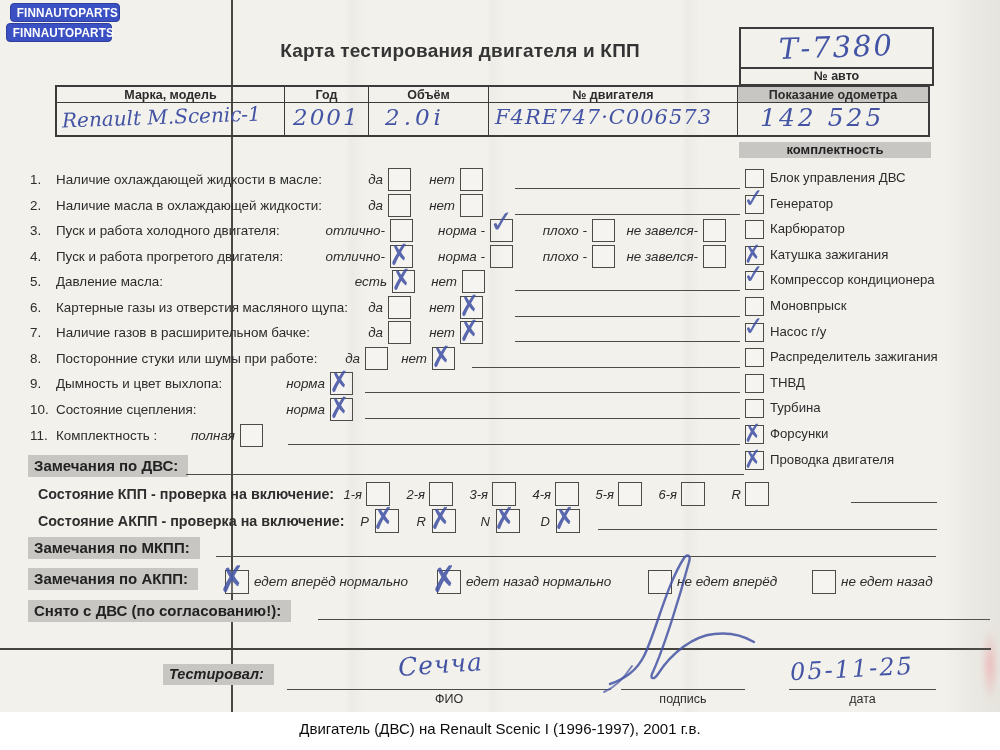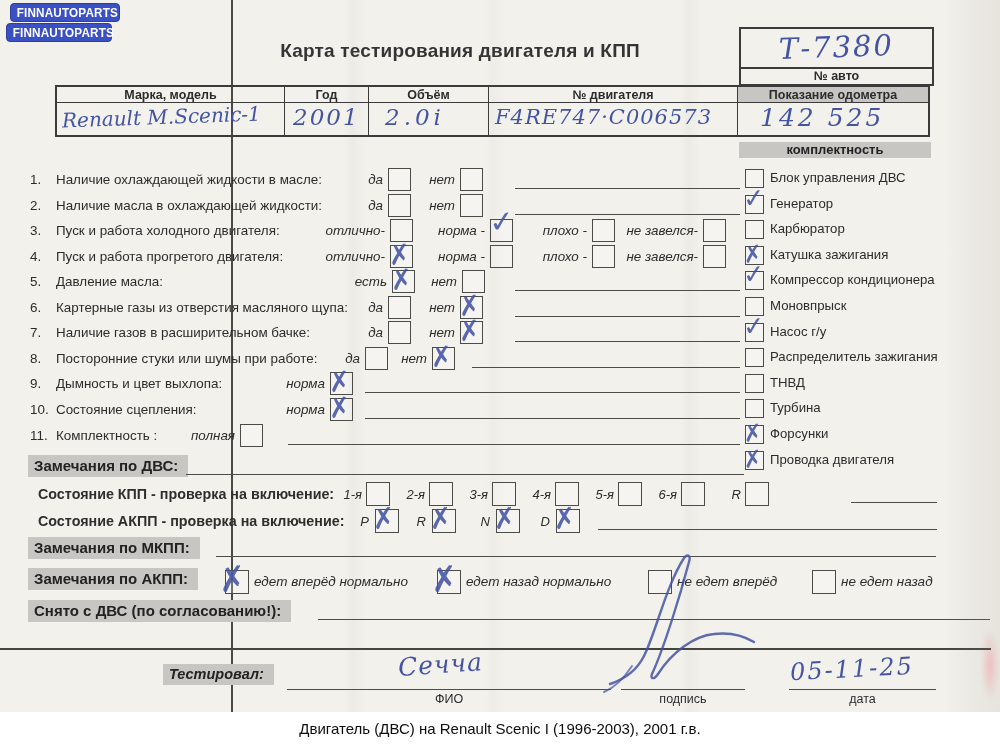--- a/index.html
+++ b/index.html
@@ -382,15 +382,15 @@
     <span class="hand" id="hand-date">05-11-25</span>
 
     <svg id="sig-svg" width="170" height="145" viewBox="0 0 170 145">
       <path d="M 18 132 C 30 128 44 120 52 104 C 64 80 74 34 92 6 C 96 1 99 4 97 10 C 88 44 72 96 60 122 C 58 127 62 128 66 122 C 80 100 102 84 122 82 C 138 80 152 84 162 90" fill="none" stroke="#4454a5" stroke-width="2.4" stroke-linecap="round" opacity="0.85"></path>
       <path d="M 12 140 C 22 136 32 126 40 114" fill="none" stroke="#4454a5" stroke-width="2" stroke-linecap="round" opacity="0.7"></path>
     </svg>
 
   </div>
 
   <div id="caption-strip">
-    <span class="cap">Двигатель (ДВС) на Renault Scenic I (1996-2003), 2001 г.в.</span>
+    <span class="cap">Двигатель (ДВС) на Renault Scenic I (1996-1997), 2001 г.в.</span>
   </div>
 </div>
 
 </body></html>

